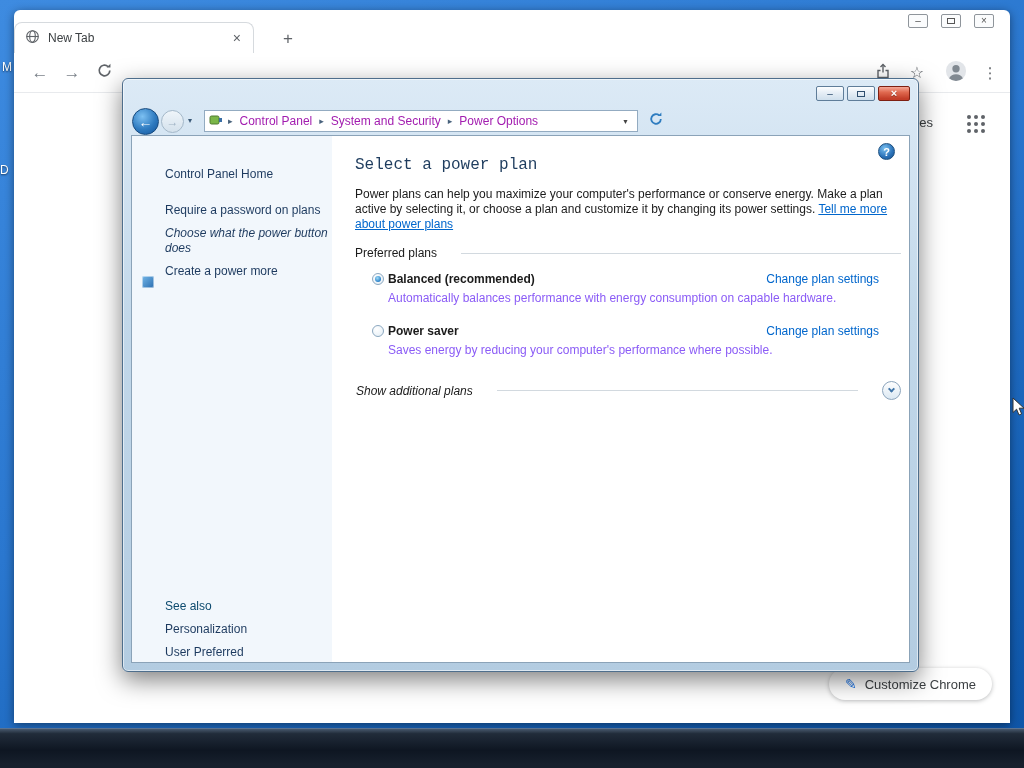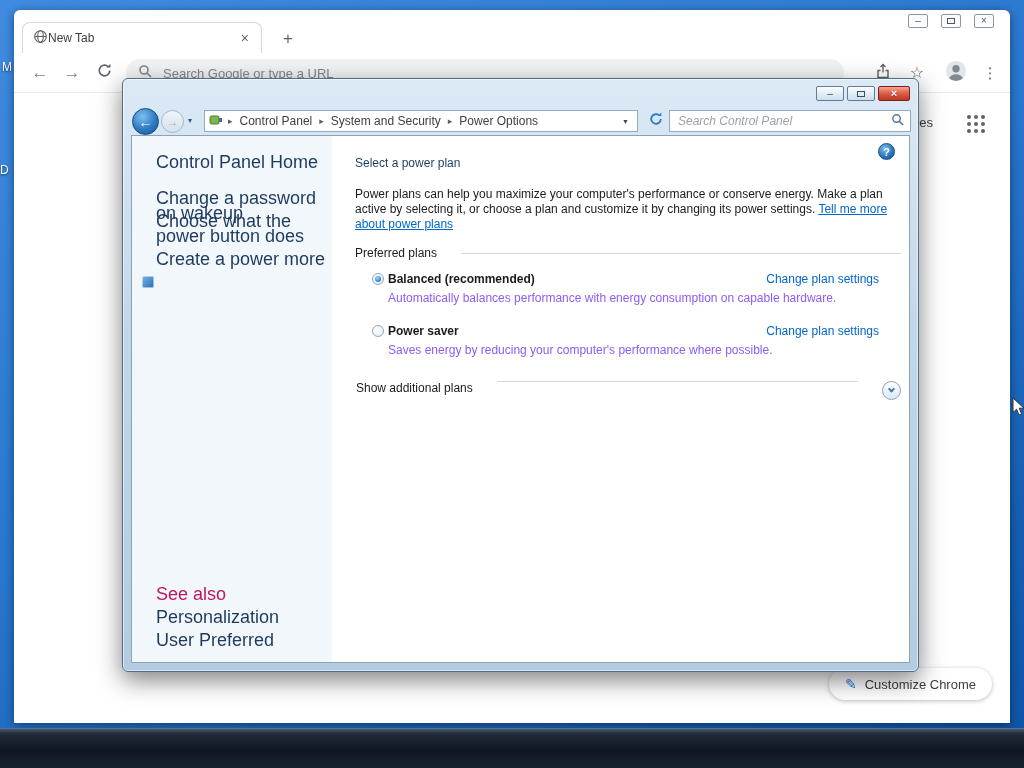--- a/index.html
+++ b/index.html
@@ -17,23 +17,23 @@
 
   
   .chrome { position:absolute; left:14px; top:10px; width:996px; height:713px;
     background:#fff; border-radius:6px 6px 0 0; box-shadow:0 2px 10px rgba(0,0,0,.45); }
 
   .win-controls { position:absolute; top:4px; right:16px; display:flex; gap:13px; }
   .win-btn { width:20px; height:14px; border:1px solid #8f959b; background:#fbfcfd; border-radius:2px;
     display:flex; align-items:center; justify-content:center; font-size:10px; color:#555; line-height:1; }
   .win-btn .box { width:8px; height:6px; border:1px solid #555; }
 
-  .tab { position:absolute; left:8px; top:12px; width:240px; height:31px; background:#fff;
+  .tab { position:absolute; left:0; top:12px; width:240px; height:31px; background:#fff;
     border:1px solid #d6dade; border-bottom:none; border-radius:8px 8px 0 0;
-    display:flex; align-items:center; padding:8px 10px; }
+    display:flex; align-items:center; padding:8px 10px; gap:8px; }
   .tab-title { font-size:12px; color:#3c4043; flex:1; }
   .tab-close { font-size:14px; color:#5f6368; padding:0 2px; }
   .newtab-plus { position:absolute; left:262px; top:17px; font-size:17px; color:#5f6368;
     width:24px; height:24px; display:flex; align-items:center; justify-content:center; }
 
   .toolbar { position:absolute; left:0; top:43px; width:100%; height:40px; background:#fff;
     border-bottom:1px solid #e8eaed; }
   .nav-ic { position:absolute; top:0; height:39px; width:28px; display:flex; align-items:center;
     justify-content:center; font-size:17px; color:#7b828a; }
   #navBack { left:12px; } #navFwd { left:44px; } #navReload { left:76px; }
@@ -78,61 +78,61 @@
   .cp-back { position:absolute; left:9px; top:1px; width:27px; height:27px; border-radius:50%;
     background:radial-gradient(circle at 38% 30%,#7cc0f2,#2f7bc0 55%,#14549b);
     border:1px solid #174a7e; color:#fff; display:flex; align-items:center; justify-content:center; font-size:14px; }
   .cp-fwd { position:absolute; left:38px; top:3px; width:23px; height:23px; border-radius:50%;
     background:linear-gradient(#eff5fa,#d4e1ec); border:1px solid #a4b8c9; color:#9fb2c4;
     display:flex; align-items:center; justify-content:center; font-size:12px; }
   .cp-recent { position:absolute; left:65px; top:9px; font-size:8px; color:#3a5a78; }
   .cp-crumbbox { position:absolute; left:81px; top:3px; width:434px; height:22px; background:#fff;
     border:1px solid #93abc1; display:flex; align-items:center; padding:0 4px; }
   .crumb-sep { font-size:9px; color:#48627c; padding:0 5px; }
-  .crumb-item { font-size:12px; color:#404040; padding:0 2px; white-space:nowrap; }
+  .crumb-item { font-size:12px; color:#a21caf; padding:0 2px; white-space:nowrap; }
   .crumb-dd { margin-left:auto; font-size:7px; color:#444; padding-right:4px; }
   .cp-refresh { position:absolute; left:523px; top:4px; width:20px; height:20px;
     display:flex; align-items:center; justify-content:center; }
   .cp-search { position:absolute; left:546px; top:3px; width:242px; height:22px; background:#fff;
     border:1px solid #93abc1; display:flex; align-items:center; padding:0 6px; }
   .cp-search input { flex:1; border:0; outline:0; background:transparent; font-size:12px;
     font-style:italic; color:#333; font-family:inherit; min-width:0; }
   .cp-search input::placeholder { color:#9aa2ab; font-style:italic; }
 
   .cp-body { position:absolute; left:8px; right:8px; top:56px; bottom:8px; background:#fff;
     border:1px solid #8ba3b8; overflow:hidden; }
   .cp-side { position:absolute; left:0; top:0; bottom:0; width:200px; background:#f2f7fc; }
-  .sb { position:absolute; left:24px; width:180px; font-size:18px; line-height:15px; color:#1d3a5f; }
+  .sb { position:absolute; left:33px; width:180px; font-size:12px; line-height:15px; color:#1d3a5f;margin-top:12px; }
   #sbHome { top:19px; }
-  #sbT1 { top:55px; } #sbT2 { top:78px; } #sbT3 { top:116px; } #sbT4 { top:139px; }
-  #sbSeeAlso { top:451px; color:#be185d; }
+  #sbT1 { top:55px; } #sbT2 { top:78px;font-style:italic; } #sbT3 { top:116px; } #sbT4 { top:139px; }
+  #sbSeeAlso { top:451px; color:#0c4a6e; }
   #sbL1 { top:474px; } #sbL2 { top:497px; }
   .sb-ico { position:absolute; left:10px; top:140px; width:12px; height:12px; border-radius:2px;
     background:linear-gradient(135deg,#74b7e8,#2a6db0); box-shadow:inset 0 0 0 1px rgba(255,255,255,.5); }
 
   .cp-main { position:absolute; left:200px; top:0; right:0; bottom:0; }
   .help { position:absolute; top:7px; right:14px; width:17px; height:17px; border-radius:50%;
     background:radial-gradient(circle at 38% 30%,#79c0f0,#2a71b8 60%,#1a528c); border:1px solid #1c4f7f;
     color:#fff; font-size:11px; font-weight:bold; display:flex; align-items:center; justify-content:center; }
-  .heading { position:absolute; left:23px; top:20px; font-size:12px; color:#1e3c5e; }
+  .heading { position:absolute; left:23px; top:20px; font-size:16px; color:#1e3c5e;font-family:Liberation Mono, monospace; }
   .intro { position:absolute; left:23px; top:51px; width:537px; font-size:12px; line-height:15px; color:#1b1b1b; }
   .link { color:#0066cc; text-decoration:underline; cursor:pointer; }
   .group { position:absolute; left:23px; right:8px; top:110px; display:flex; align-items:center;
     gap:24px; font-size:12px; color:#1b1b1b; }
   .rule { flex:1; height:1px; background:#d2d9df; }
   .plan { position:absolute; left:40px; right:30px; height:40px; }
   #plan1 { top:136px; } #plan2 { top:188px; }
   .radio { position:absolute; left:0; top:1px; width:12px; height:12px; border:1px solid #8ca8c0;
     border-radius:50%; background:radial-gradient(circle at 38% 32%,#fff,#e2edf5); }
   .radio.sel::after { content:""; position:absolute; left:2px; top:2px; right:2px; bottom:2px;
     border-radius:50%; background:radial-gradient(circle at 40% 35%,#9fdcf8,#2a80c8 70%,#1a5f9e); }
   .plan-name { position:absolute; left:16px; top:0; font-size:12px; font-weight:bold; color:#1b1b1b; }
   .plan-desc { position:absolute; left:16px; top:19px; font-size:12px; color:#8b5cf6; }
   .plan-link { position:absolute; right:0; top:0; font-size:12px; color:#0066cc; cursor:pointer; }
-  .additional { position:absolute; left:24px; right:8px; top:245px; display:flex; align-items:flex-start; gap:24px; }
+  .additional { position:absolute; left:24px; right:8px; top:245px; display:flex; align-items:center; gap:24px;font-style:italic; }
   .additional .lbl { font-size:12px; color:#1b1b1b; }
   .expander { width:19px; height:19px; border-radius:50%; border:1px solid #8ba4bc;
     background:linear-gradient(#fefefe,#dbe8f3); display:flex; align-items:center; justify-content:center; }
   .chev { width:5px; height:5px; border-right:2px solid #3f74a8; border-bottom:2px solid #3f74a8;
     transform:rotate(45deg) translate(-1px,-1px); }
 
   
   .taskbar { position:absolute; left:0; top:728px; width:100%; height:40px;
     background:linear-gradient(#47586c,#212c3a 12%,#0e1622 55%,#17202d 90%);
     border-top:1px solid #5c7390; }
@@ -185,29 +185,20 @@
       </div>
     <div class="nav-ic" id="navReload">
       <span>
         <svg width="17" height="17" viewBox="0 0 16 16">
             <path d="M13 8 a5 5 0 1 1 -1.7 -3.75" fill="none" stroke="#5f6368" stroke-width="1.6"></path>
             <path d="M13.6 1.6 v3.6 h-3.6 z" fill="#5f6368"></path>
           </svg>
       </span>
     </div>
 
-    <div class="omni">
-      <span>
-        <svg width="14" height="14" viewBox="0 0 14 14" fill="none" stroke="#80868b" stroke-width="1.6">
-            <circle cx="6" cy="6" r="4"></circle>
-            <path d="M9 9 L13 13"></path>
-          </svg>
-      </span>
-      <input type="text" placeholder="Search Google or type a URL" style="">
-    </div>
 
     <div class="tb-abs" id="shareIc">
       <span>
         <svg width="16" height="16" viewBox="0 0 16 16" fill="none" stroke="#5f6368" stroke-width="1.4">
             <path d="M5.5 7.5 h-2.5 v7 h10 v-7 h-2.5"></path>
             <path d="M8 9.5 v-8"></path>
             <path d="M5.5 4 L8 1.5 L10.5 4"></path>
           </svg>
       </span>
     </div>
@@ -288,36 +279,27 @@
 
     <div class="cp-refresh">
       <span>
         <svg width="16" height="16" viewBox="0 0 16 16">
             <path d="M12.8 8 a4.8 4.8 0 1 1 -1.6 -3.6" fill="none" stroke="#2f7dc0" stroke-width="1.8"></path>
             <path d="M13.4 1.4 v3.6 h-3.6 z" fill="#2f7dc0"></path>
           </svg>
       </span>
     </div>
 
-    <div class="cp-search">
-      <input type="text" placeholder="Search Control Panel" style="">
-      <span>
-        <svg width="13" height="13" viewBox="0 0 14 14" fill="none" stroke="#54779a" stroke-width="1.6">
-            <circle cx="6" cy="6" r="4"></circle>
-            <path d="M9 9 L13 13"></path>
-          </svg>
-      </span>
-    </div>
   </div>
 
   <div class="cp-body">
 
     <div class="cp-side">
       <span class="sb" id="sbHome">Control Panel Home</span>
-      <span class="sb" id="sbT1">Change a password on wakeup</span>
+      <span class="sb" id="sbT1">Require a password on plans</span>
       <span class="sb" id="sbT2">Choose what the power button does</span>
       <span class="sb" id="sbT3">Create a power more</span>
       <span class="sb-ico"></span>
       <span class="sb" id="sbSeeAlso">See also</span>
       <span class="sb" id="sbL1">Personalization</span>
       <span class="sb" id="sbL2">User Preferred</span>
     </div>
 
     <div class="cp-main">
       <div class="help">

